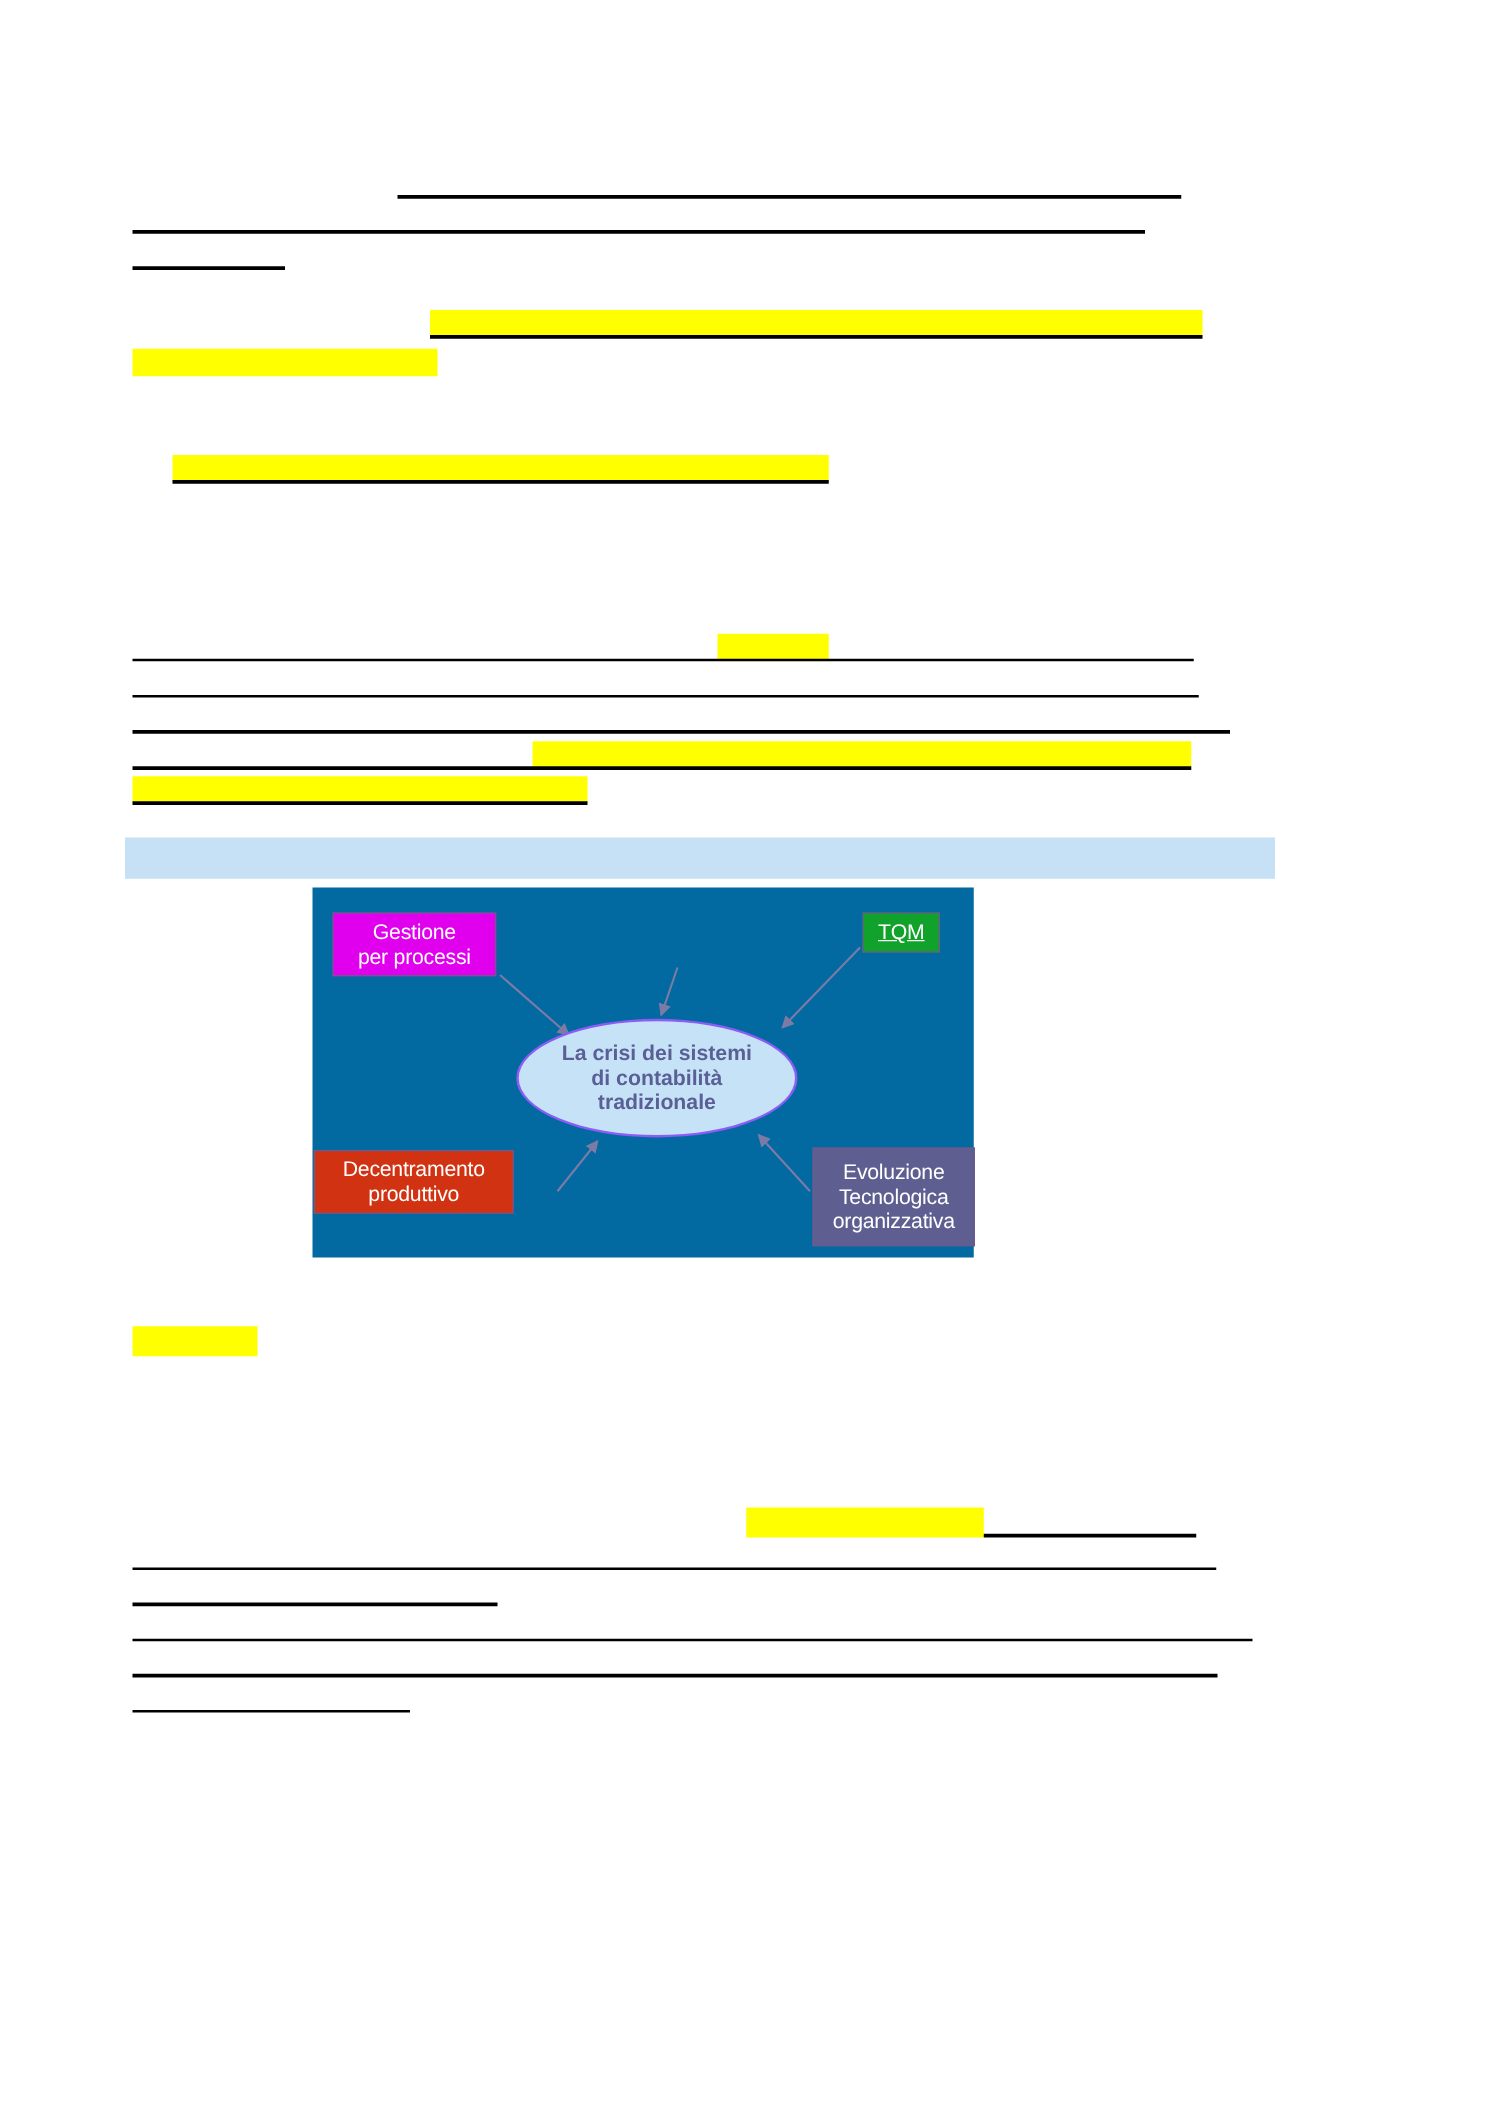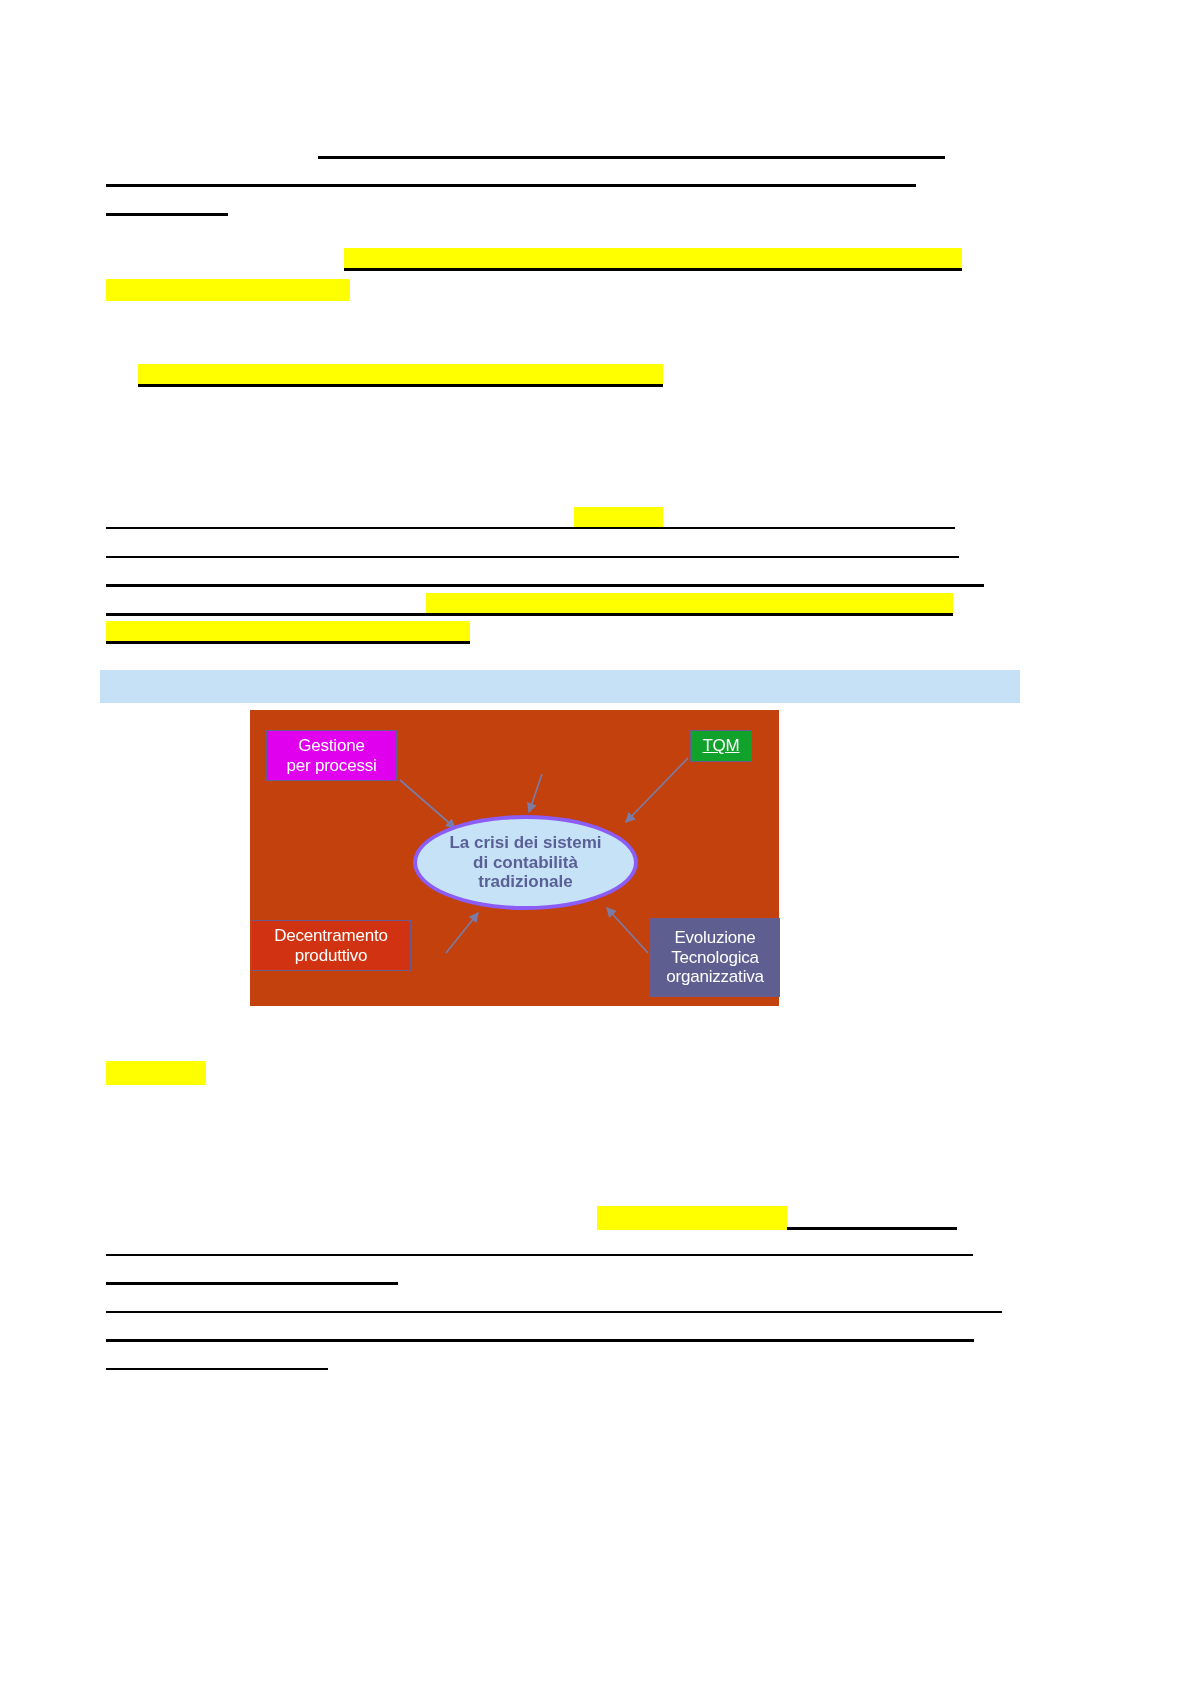--- a/index.html
+++ b/index.html
@@ -34,21 +34,21 @@
     background: #c6e0f5;
   }
 
   
   .diagram {
     position: absolute;
     left: 250px;
     top: 710px;
     width: 529px;
     height: 296px;
-    background: #c2410c;
+    background: #0369a1;
   }
 
   .node {
     position: absolute;
     box-sizing: border-box;
     border: 1px solid #6b5b8e;
     color: #ffffff;
     text-align: center;
     font-size: 17px;
     line-height: 1.12;
@@ -98,21 +98,21 @@
   }
 
   .ellipse {
     position: absolute;
     left: 163px;
     top: 105px;
     width: 225px;
     height: 95px;
     border-radius: 50%;
     background: #c6e2f7;
-    border: 4px solid #8b5cf6;
+    border: 2px solid #8b5cf6;
     color: #5a5f96;
     font-weight: bold;
     font-size: 17px;
     line-height: 1.15;
     display: flex;
     align-items: center;
     justify-content: center;
     text-align: center;
     box-sizing: border-box;
   }

